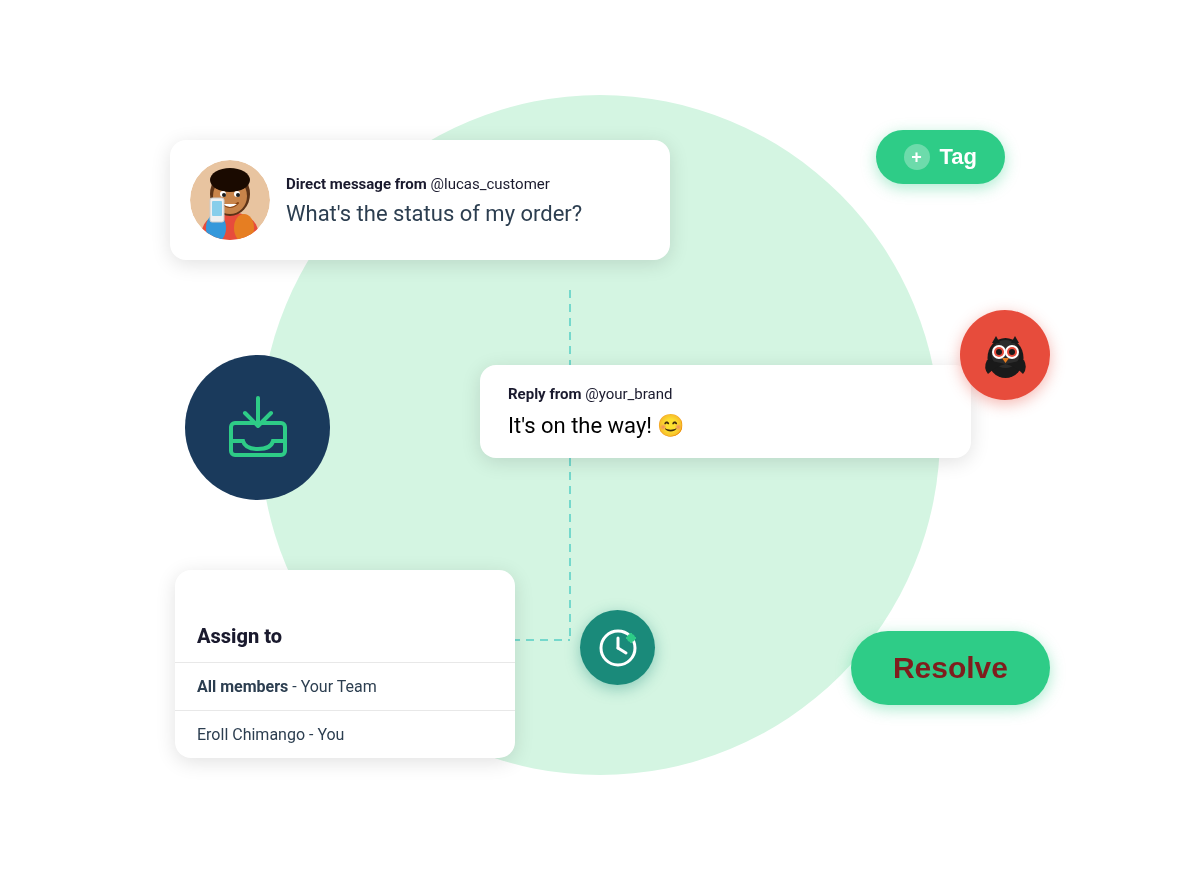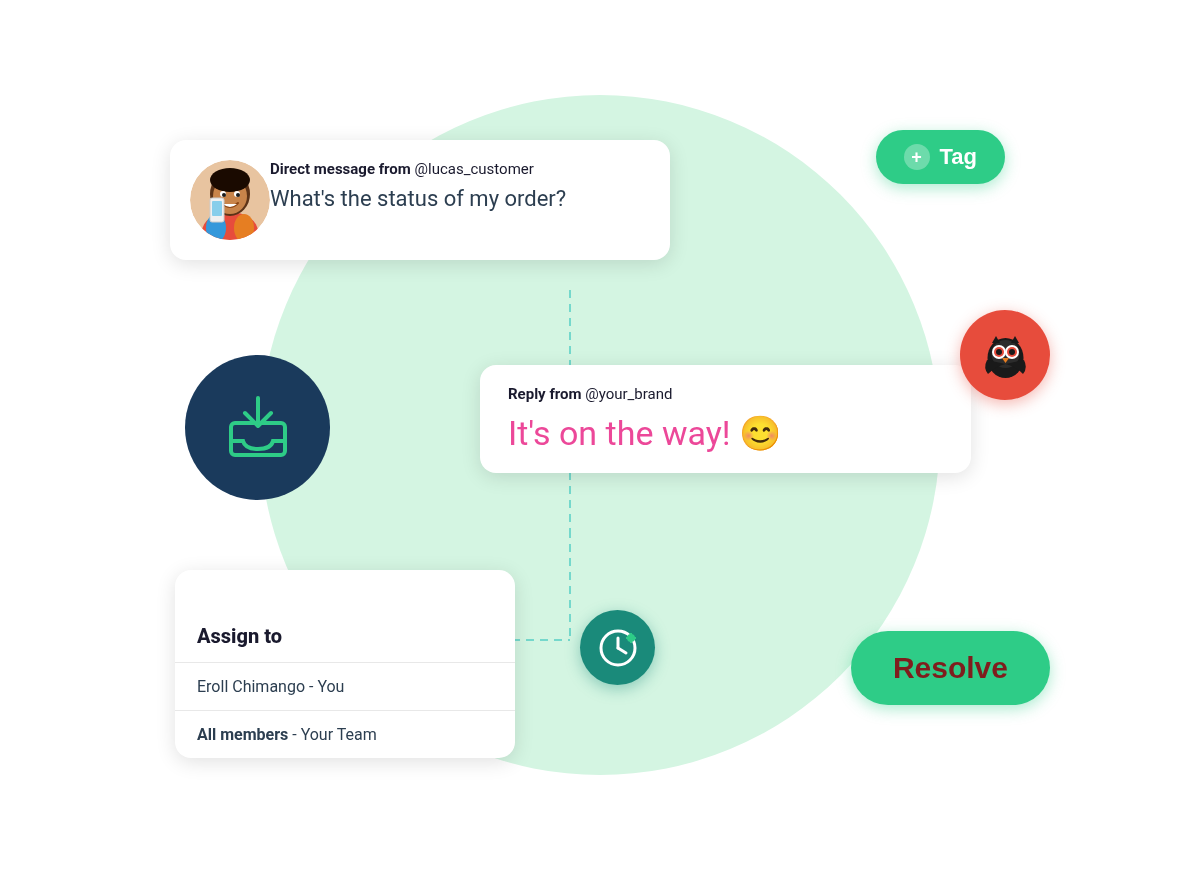--- a/index.html
+++ b/index.html
@@ -36,21 +36,22 @@
     
     .card-dm {
       position: absolute;
       top: 140px;
       left: 170px;
       background: #ffffff;
       border-radius: 16px;
       padding: 20px 24px 20px 20px;
       box-shadow: 0 4px 20px rgba(0,0,0,0.12);
       display: flex;
-      align-items: flex-start;
+      align-items: center;
+      gap: 16px;
       width: 500px;
     }
 
     .card-dm-content {
       flex: 1;
     }
 
     .card-dm-header {
       font-size: 15px;
       color: #1a1a2e;
@@ -83,22 +84,22 @@
       font-size: 15px;
       color: #1a1a2e;
       margin-bottom: 10px;
     }
 
     .card-reply-header strong {
       font-weight: 700;
     }
 
     .card-reply-body {
-      font-size: 34px;
-      color: #ec4899;
+      font-size: 22px;
+      color: #000000;
       font-weight: 400;
     }
 
     
     .card-assign {
       position: absolute;
       top: 570px;
       left: 175px;
       background: #ffffff;
       border-radius: 16px;
@@ -358,24 +359,24 @@
 
       <path d="M9 32 Q5 40 10 46 Q18 38 27.5 36" fill="#1a1a1a"></path>
       <path d="M46 32 Q50 40 45 46 Q37 38 27.5 36" fill="#1a1a1a"></path>
     </svg>
   </div>
 
   <div class="card-assign">
     <div class="card-assign-title">Assign to</div>
     <hr class="card-assign-divider">
     <div class="card-assign-item">
+      <strong>All members</strong><span> - Your Team</span>
+    </div>
+    <div class="card-assign-item">
       <span>Eroll Chimango - You</span>
-    </div>
-    <div class="card-assign-item">
-      <strong>All members</strong><span> - Your Team</span>
     </div>
   </div>
 
   <button class="btn-resolve">
     <span>Resolve</span>
   </button>
 
   <div class="clock-badge">
     <svg class="clock-svg" viewBox="0 0 40 40" fill="none" xmlns="http://www.w3.org/2000/svg">
       <circle cx="20" cy="20" r="17" stroke="white" stroke-width="3"></circle>

